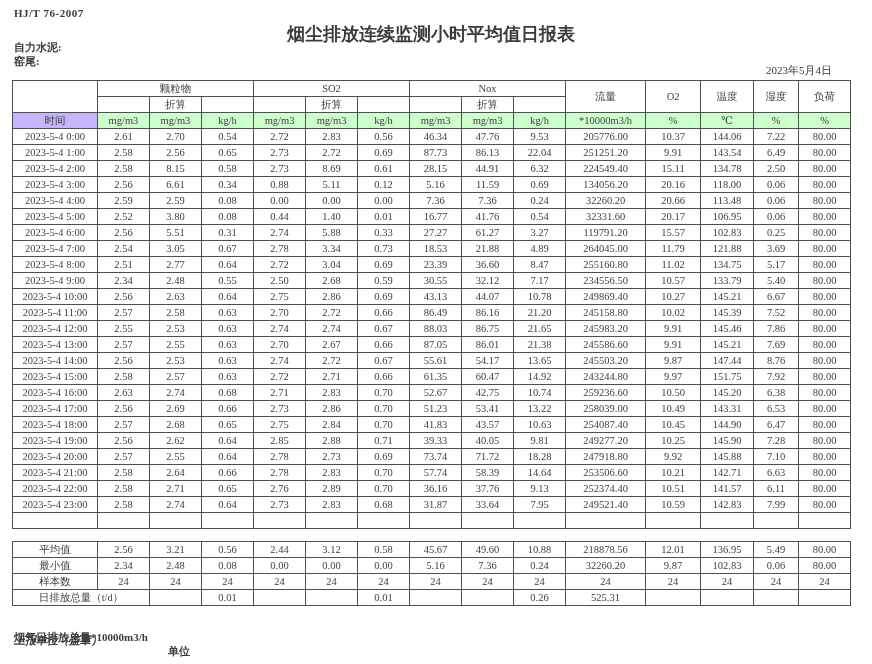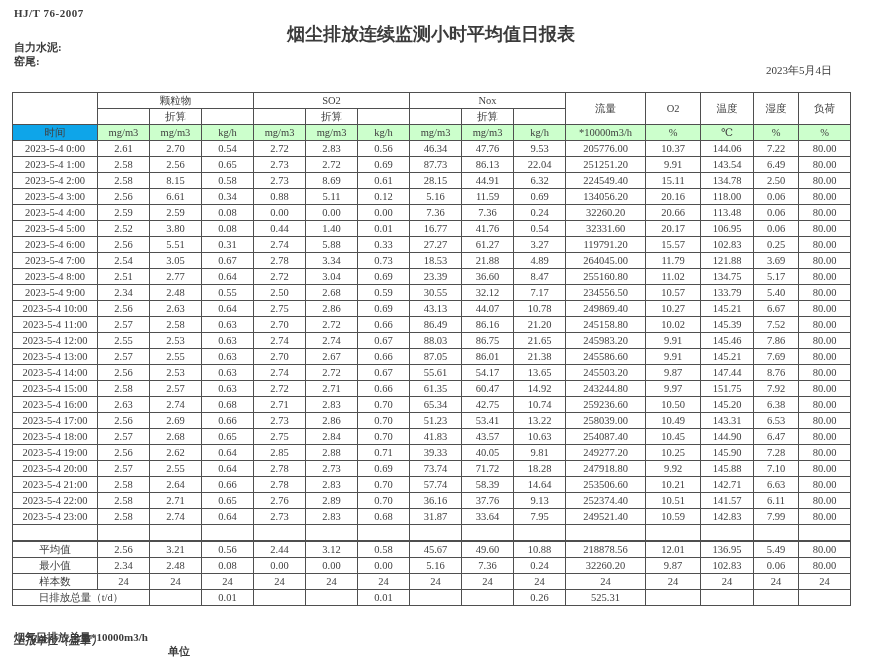--- a/index.html
+++ b/index.html
@@ -11,21 +11,21 @@
   .abs{position:absolute;white-space:nowrap;}
   .std{top:7px;left:14px;font-size:11px;font-weight:bold;letter-spacing:.5px;}
   .title{top:22px;left:12px;width:838px;text-align:center;font-weight:bold;font-size:18px;
          font-family:"Liberation Sans","DejaVu Sans",sans-serif;}
   .company{top:40px;left:14px;font-size:11px;font-weight:bold;}
   .site{top:54px;left:14px;font-size:11px;font-weight:bold;}
   .date{top:63px;right:40px;font-size:11px;}
   table.grid{
     position:absolute;left:12px;border-collapse:collapse;table-layout:fixed;width:838px;
   }
-  table.grid.main{top:92px;border-radius:7px;}
+  table.grid.main{top:80px;border-radius:7px;}
   table.grid.summary{top:541px;}
   table.grid td{
     border:1px solid #4f4f4f;height:15px;line-height:15px;padding:0 2px;
     font-size:10.5px;text-align:center;overflow:hidden;white-space:nowrap;color:#404040;
   }
   thead td{font-size:10.5px;color:#3b3b3b;}
   tr.units td{background:#ccffcc;}
   td.ralign{text-align:right;padding-right:12px;}
   td.lab-wide{text-align:left;padding-left:4px;}
   .note{top:630px;left:14px;font-size:11px;font-weight:bold;text-align:right;}
@@ -76,21 +76,21 @@
       <td>折算</td>
       <td></td>
       <td></td>
       <td>折算</td>
       <td></td>
       <td></td>
       <td>折算</td>
       <td></td>
     </tr>
     <tr class="units">
-      <td style="background: #0ea5e9;">时间</td>
+      <td style="background: #c4b5fd;">时间</td>
       <td style="background: rgb(204, 255, 204);">mg/m3</td>
       <td style="background: rgb(204, 255, 204);">mg/m3</td>
       <td style="background: rgb(204, 255, 204);">kg/h</td>
       <td style="background: rgb(204, 255, 204);">mg/m3</td>
       <td style="background: rgb(204, 255, 204);">mg/m3</td>
       <td style="background: rgb(204, 255, 204);">kg/h</td>
       <td style="background: rgb(204, 255, 204);">mg/m3</td>
       <td style="background: rgb(204, 255, 204);">mg/m3</td>
       <td style="background: rgb(204, 255, 204);">kg/h</td>
       <td style="background: rgb(204, 255, 204);">*10000m3/h</td>
@@ -374,21 +374,21 @@
         <td>80.00</td>
       </tr>
       <tr>
         <td>2023-5-4 16:00</td>
         <td>2.63</td>
         <td>2.74</td>
         <td>0.68</td>
         <td>2.71</td>
         <td>2.83</td>
         <td>0.70</td>
-        <td>65.34</td>
+        <td>52.67</td>
         <td>42.75</td>
         <td>10.74</td>
         <td class="ralign">259236.60</td>
         <td>10.50</td>
         <td>145.20</td>
         <td>6.38</td>
         <td>80.00</td>
       </tr>
       <tr>
         <td>2023-5-4 17:00</td>

